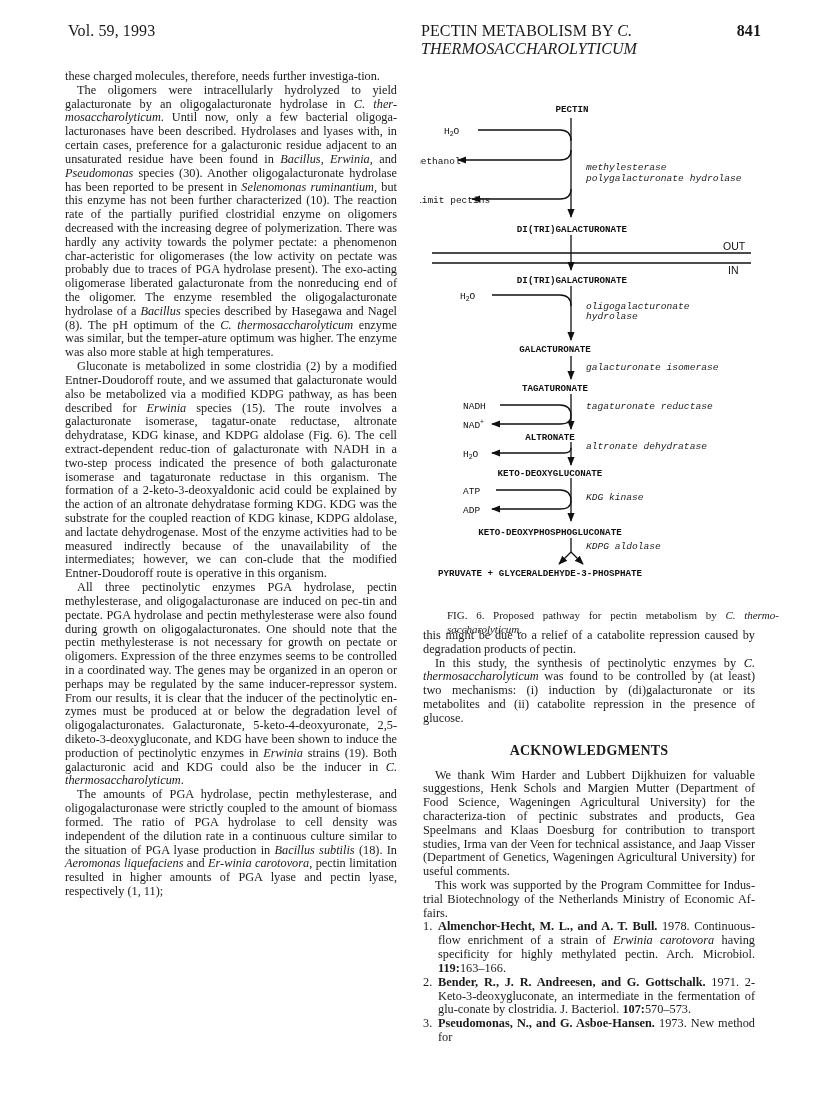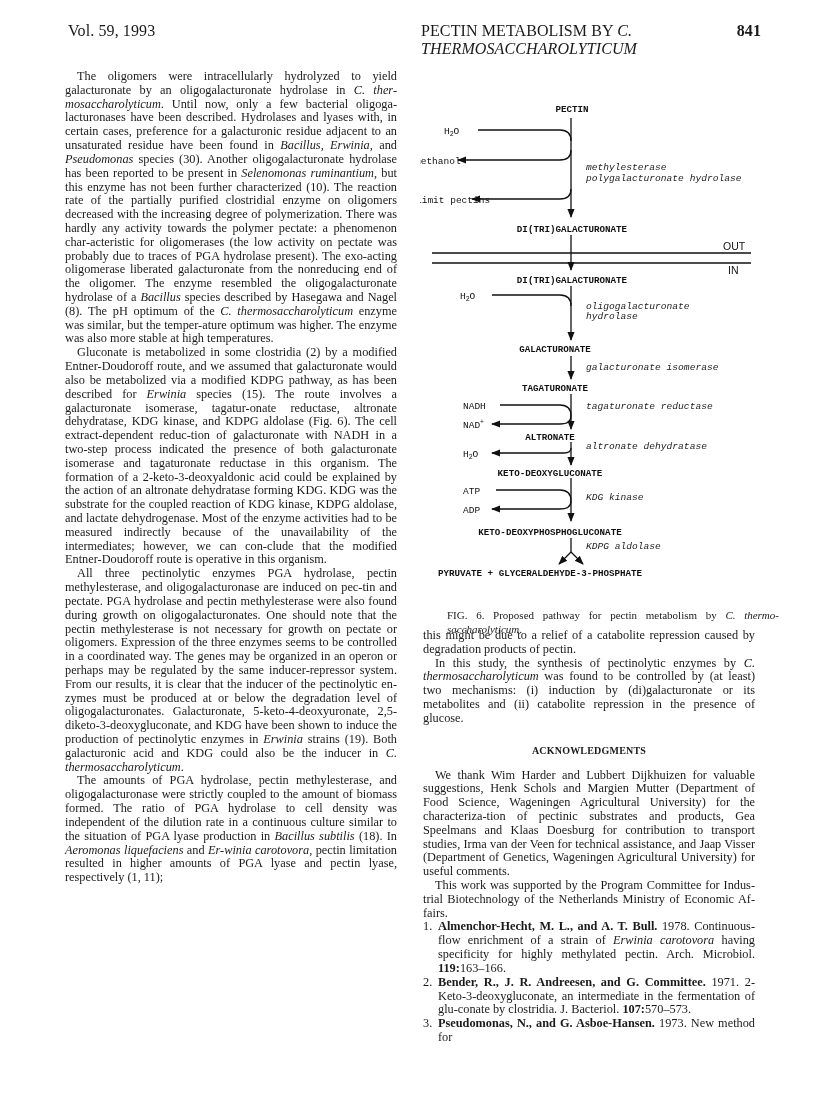--- a/index.html
+++ b/index.html
@@ -9,21 +9,21 @@
   .hdr-left { left: 68px; }
   .hdr-right { left: 421px; width: 340px; }
   .hdr-title { position: absolute; left: 0; }
   .hdr-page { position: absolute; right: 0; font-weight: bold; }
   .col { position: absolute; top: 70px; width: 332px; font-size: 12.3px; line-height: 13.82px;
          text-align: justify; hyphens: manual; }
   .col-left { left: 65px; }
   .col-right { left: 423px; top: 629px; width: 332px; }
   .col p { margin: 0; text-indent: 12px; }
   .col p.noindent { text-indent: 0; }
-  .sec-title { text-align: center; font-weight: bold; font-size: 10px; letter-spacing: 0.2px;
+  .sec-title { text-align: center; font-weight: bold; font-size: 14px; letter-spacing: 0.2px;
                margin: 18px 0 11px 0; text-indent: 0; }
   .refs { margin: 0; padding: 0; list-style: none; }
   .refs li { position: relative; padding-left: 15px; text-align: justify; }
   .refs .num { position: absolute; left: 0; top: 0; }
   .refs .auth { font-weight: bold; }
   i { font-style: italic; }
   b { font-weight: bold; }
   #figure { position: absolute; left: 420px; top: 96px; width: 345px; height: 490px; }
   #figure text { font-family: "Liberation Mono", monospace; }
   .caption { position: absolute; left: 423px; top: 609px; width: 332px; font-size: 11px;
@@ -32,20 +32,21 @@
 </head>
 <body>
 
 <div class="hdr hdr-left">Vol. 59, 1993</div>
 <div class="hdr hdr-right">
   <span class="hdr-title"><span>PECTIN METABOLISM BY </span><i>C. THERMOSACCHAROLYTICUM</i></span>
   <span class="hdr-page">841</span>
 </div>
 
 <div class="col col-left">
+  <p class="noindent">these charged molecules, therefore, needs further investiga-tion.</p>
   <p><span>The oligomers were intracellularly hydrolyzed to yield galacturonate by an oligogalacturonate hydrolase in </span><i>C. ther-mosaccharolyticum</i><span>. Until now, only a few bacterial oligoga-lacturonases have been described. Hydrolases and lyases with, in certain cases, preference for a galacturonic residue adjacent to an unsaturated residue have been found in </span><i>Bacillus</i><span>, </span><i>Erwinia</i><span>, and </span><i>Pseudomonas</i><span> species (30). Another oligogalacturonate hydrolase has been reported to be present in </span><i>Selenomonas ruminantium</i><span>, but this enzyme has not been further characterized (10). The reaction rate of the partially purified clostridial enzyme on oligomers decreased with the increasing degree of polymerization. There was hardly any activity towards the polymer pectate: a phenomenon char-acteristic for oligomerases (the low activity on pectate was probably due to traces of PGA hydrolase present). The exo-acting oligomerase liberated galacturonate from the nonreducing end of the oligomer. The enzyme resembled the oligogalacturonate hydrolase of a </span><i>Bacillus</i><span> species described by Hasegawa and Nagel (8). The pH optimum of the </span><i>C. thermosaccharolyticum</i><span> enzyme was similar, but the temper-ature optimum was higher. The enzyme was also more stable at high temperatures.</span></p>
   <p><span>Gluconate is metabolized in some clostridia (2) by a modified Entner-Doudoroff route, and we assumed that galacturonate would also be metabolized via a modified KDPG pathway, as has been described for </span><i>Erwinia</i><span> species (15). The route involves a galacturonate isomerase, tagatur-onate reductase, altronate dehydratase, KDG kinase, and KDPG aldolase (Fig. 6). The cell extract-dependent reduc-tion of galacturonate with NADH in a two-step process indicated the presence of both galacturonate isomerase and tagaturonate reductase in this organism. The formation of a 2-keto-3-deoxyaldonic acid could be explained by the action of an altronate dehydratase forming KDG. KDG was the substrate for the coupled reaction of KDG kinase, KDPG aldolase, and lactate dehydrogenase. Most of the enzyme activities had to be measured indirectly because of the unavailability of the intermediates; however, we can con-clude that the modified Entner-Doudoroff route is operative in this organism.</span></p>
   <p><span>All three pectinolytic enzymes PGA hydrolase, pectin methylesterase, and oligogalacturonase are induced on pec-tin and pectate. PGA hydrolase and pectin methylesterase were also found during growth on oligogalacturonates. One should note that the pectin methylesterase is not necessary for growth on pectate or oligomers. Expression of the three enzymes seems to be controlled in a coordinated way. The genes may be organized in an operon or perhaps may be regulated by the same inducer-repressor system. From our results, it is clear that the inducer of the pectinolytic en-zymes must be produced at or below the degradation level of oligogalacturonates. Galacturonate, 5-keto-4-deoxyuronate, 2,5-diketo-3-deoxygluconate, and KDG have been shown to induce the production of pectinolytic enzymes in </span><i>Erwinia</i><span> strains (19). Both galacturonic acid and KDG could also be the inducer in </span><i>C. thermosaccharolyticum</i><span>.</span></p>
   <p><span>The amounts of PGA hydrolase, pectin methylesterase, and oligogalacturonase were strictly coupled to the amount of biomass formed. The ratio of PGA hydrolase to cell density was independent of the dilution rate in a continuous culture similar to the situation of PGA lyase production in </span><i>Bacillus subtilis</i><span> (18). In </span><i>Aeromonas liquefaciens</i><span> and </span><i>Er-winia carotovora</i><span>, pectin limitation resulted in higher amounts of PGA lyase and pectin lyase, respectively (1, 11);</span></p>
 </div>
 
 <svg id="figure" viewBox="0 0 345 490" xmlns="http://www.w3.org/2000/svg">
   <defs>
     <marker id="ah" viewBox="0 0 10 10" refX="9" refY="5" markerWidth="7" markerHeight="7" orient="auto-start-reverse">
       <path d="M0,1 L10,5 L0,9 z" fill="#111"></path>
@@ -139,20 +140,20 @@
   <p>We thank Wim Harder and Lubbert Dijkhuizen for valuable suggestions, Henk Schols and Margien Mutter (Department of Food Science, Wageningen Agricultural University) for the characteriza-tion of pectinic substrates and products, Gea Speelmans and Klaas Doesburg for contribution to transport studies, Irma van der Veen for technical assistance, and Jaap Visser (Department of Genetics, Wageningen Agricultural University) for useful comments.</p>
   <p>This work was supported by the Program Committee for Indus-trial Biotechnology of the Netherlands Ministry of Economic Af-fairs.</p>
 
   <ol class="refs">
     <li>
       <span class="num">1.</span>
       <span class="auth">Almenchor-Hecht, M. L., and A. T. Bull.</span><span> 1978. Continuous-flow enrichment of a strain of </span><i>Erwinia carotovora</i><span> having specificity for highly methylated pectin. Arch. Microbiol. </span><b>119:</b><span>163–166.</span>
     </li>
     <li>
       <span class="num">2.</span>
-      <span class="auth">Bender, R., J. R. Andreesen, and G. Committee.</span><span> 1971. 2-Keto-3-deoxygluconate, an intermediate in the fermentation of glu-conate by clostridia. J. Bacteriol. </span><b>107:</b><span>570–573.</span>
+      <span class="auth">Bender, R., J. R. Andreesen, and G. Gottschalk.</span><span> 1971. 2-Keto-3-deoxygluconate, an intermediate in the fermentation of glu-conate by clostridia. J. Bacteriol. </span><b>107:</b><span>570–573.</span>
     </li>
     <li>
       <span class="num">3.</span>
       <span class="auth">Pseudomonas, N., and G. Asboe-Hansen.</span><span> 1973. New method for</span>
     </li>
   </ol>
 </div>
 
 </body></html>

